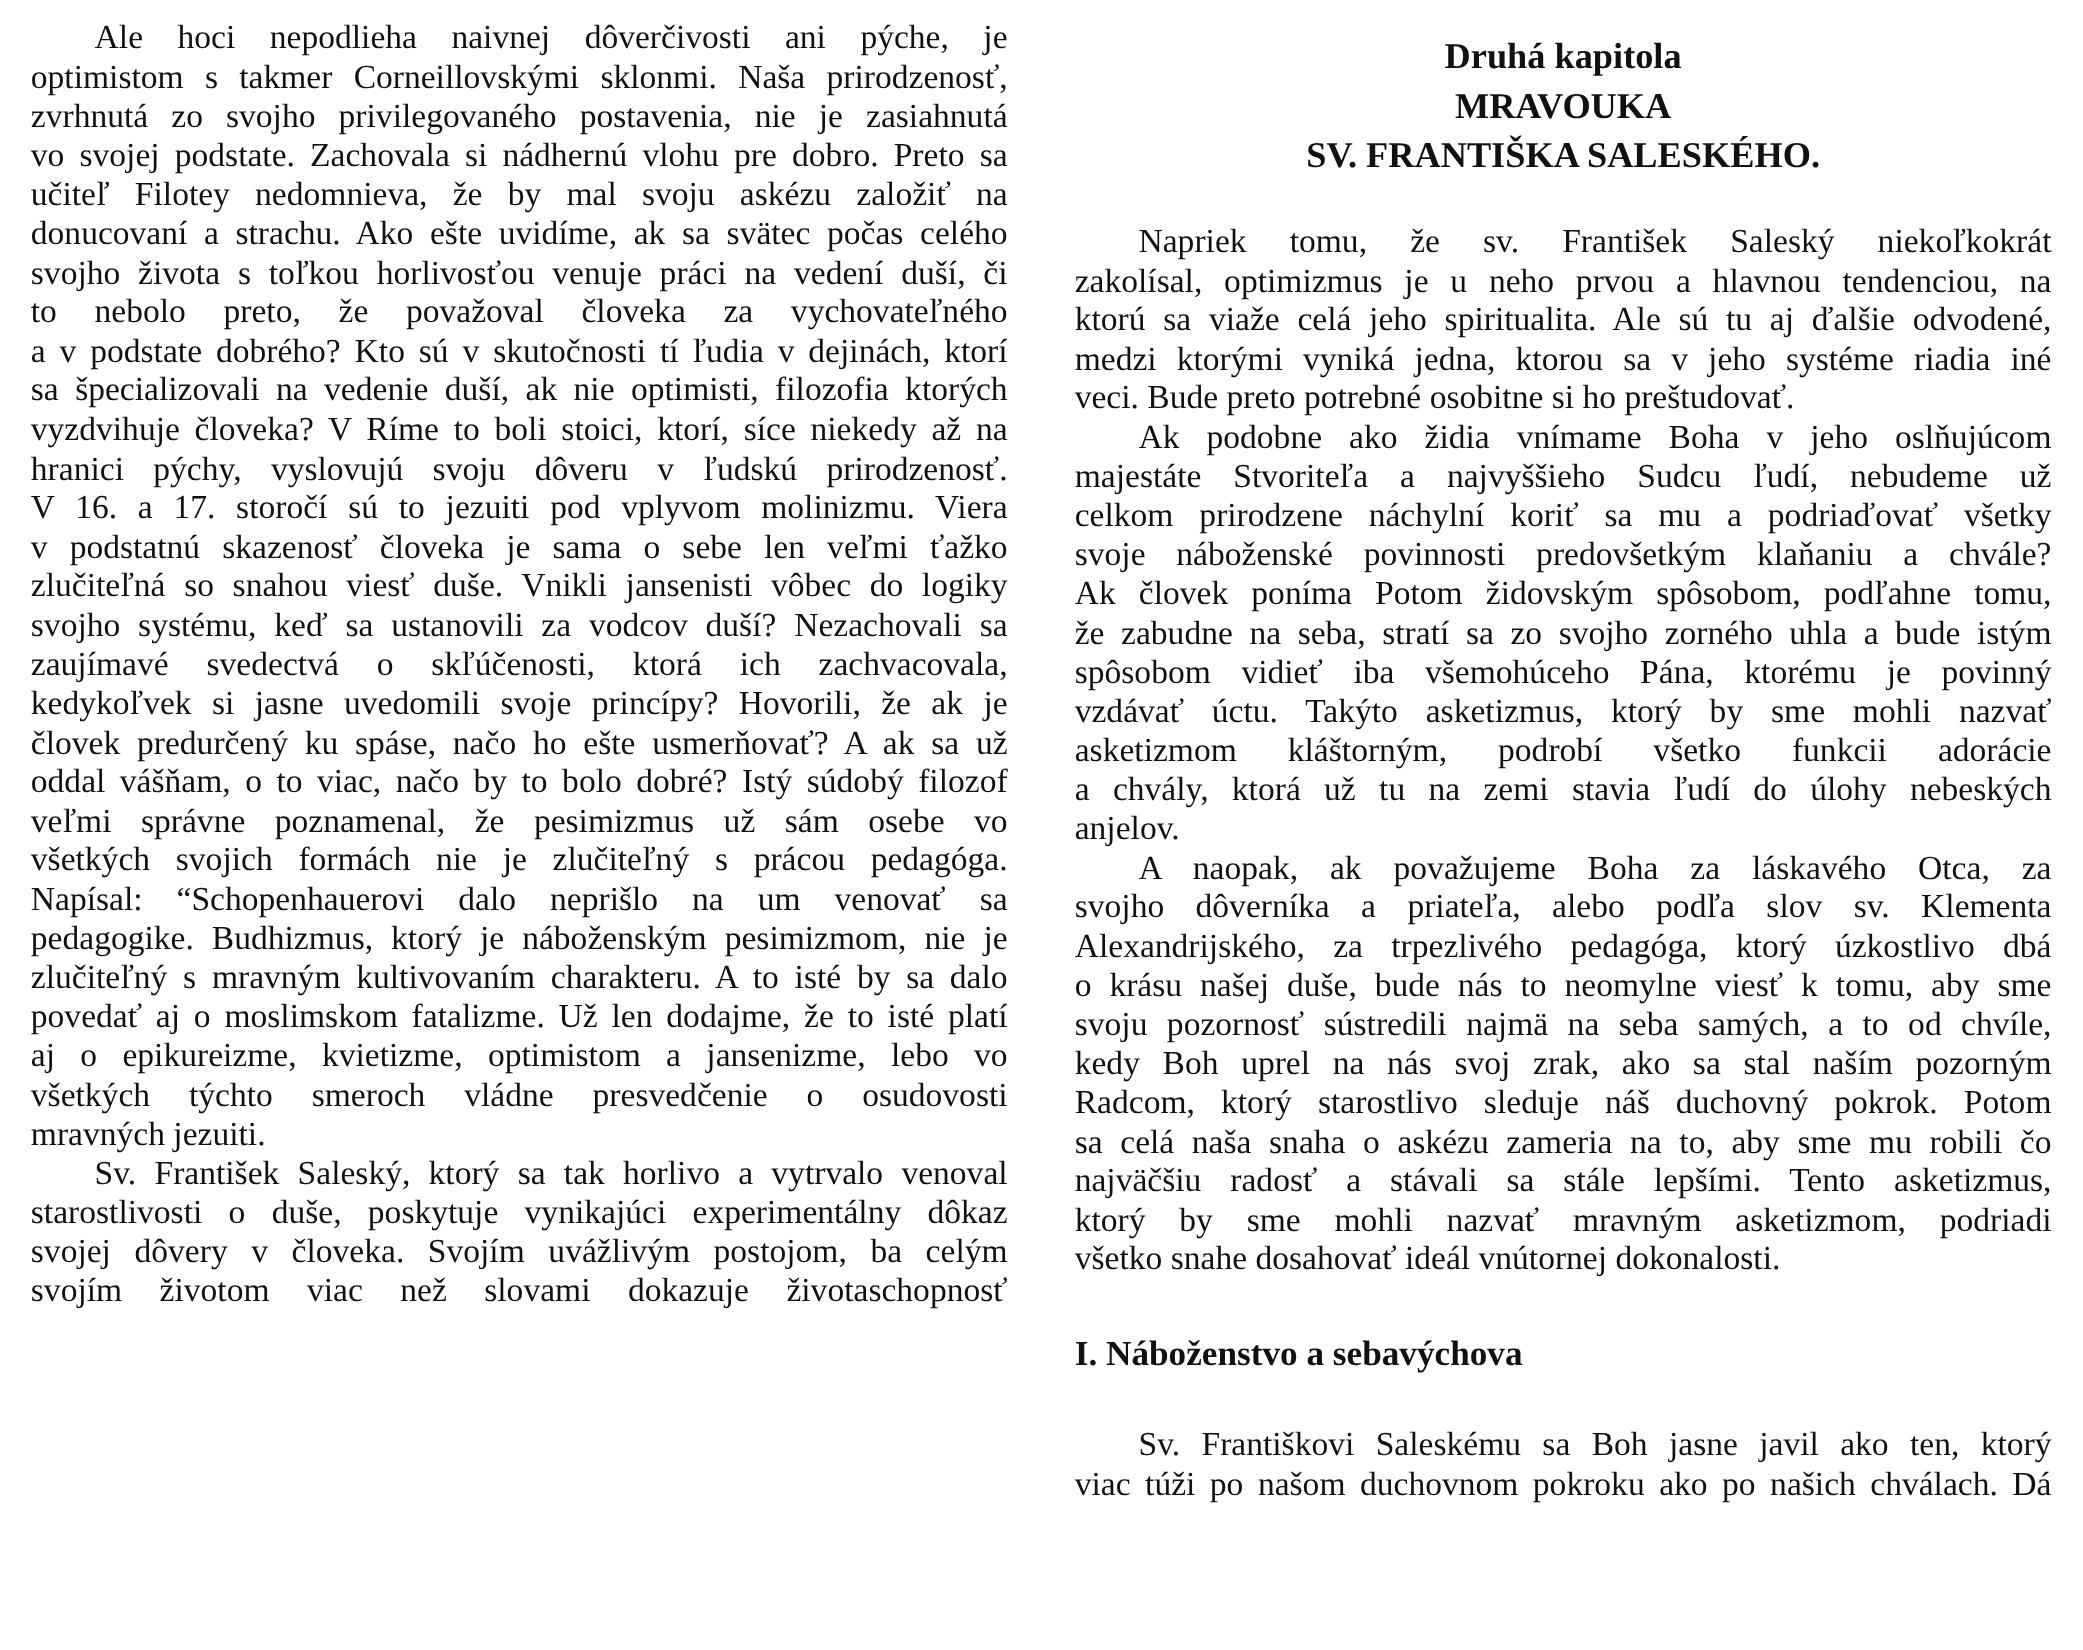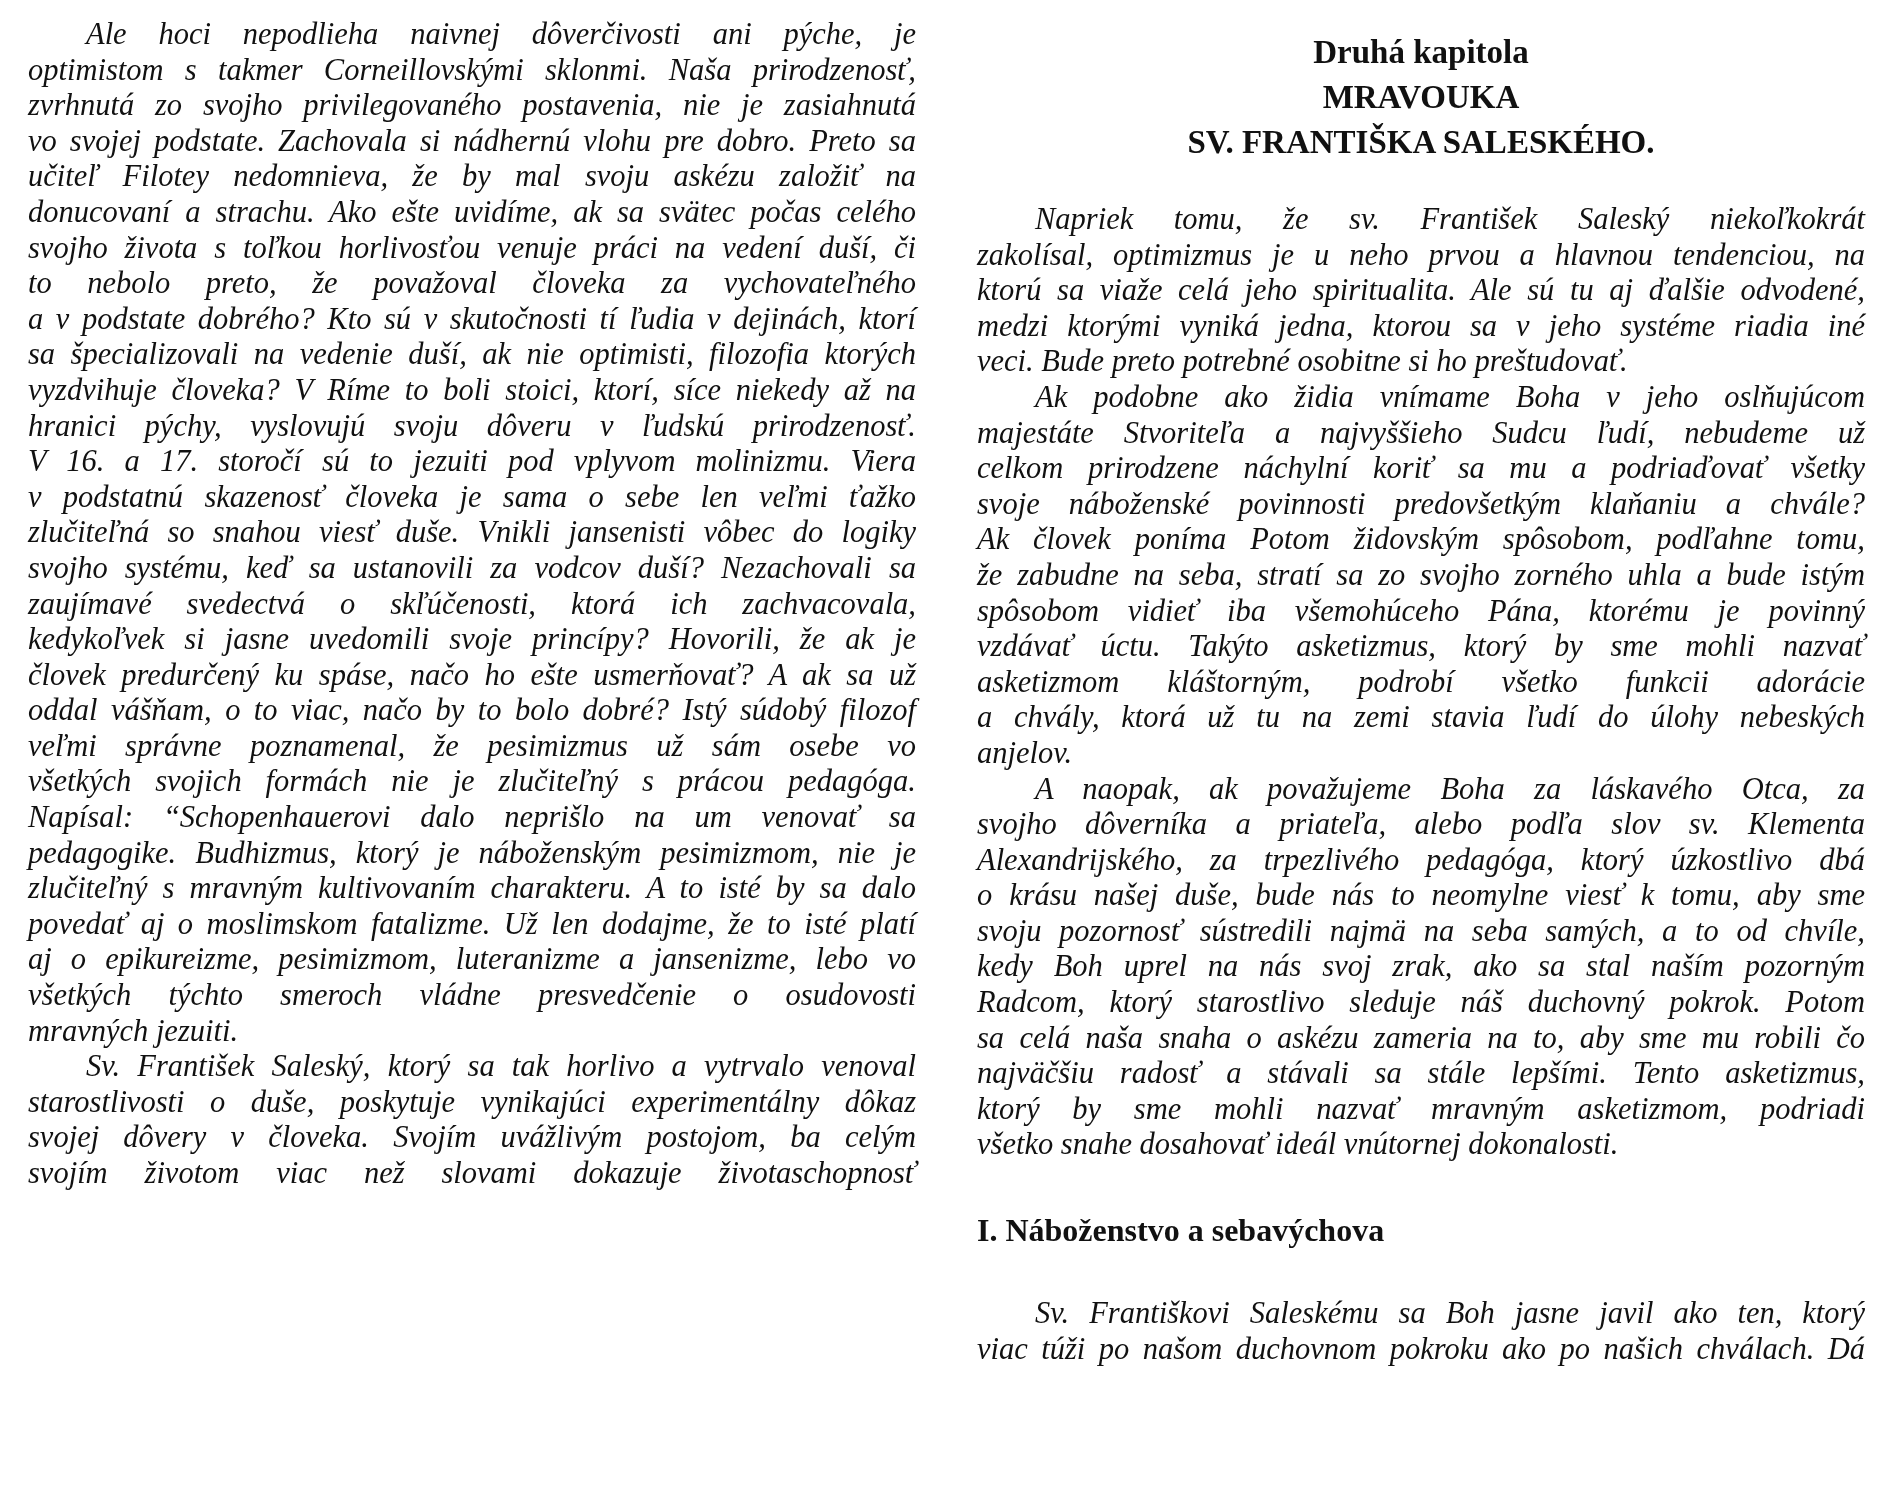--- a/index.html
+++ b/index.html
@@ -39,21 +39,20 @@
     }
     .line.last {
       text-align: left;
       text-align-last: left;
     }
     .line.indent {
       text-indent: 58px;
     }
     .paragraph {
       display: block;
-      font-style: italic;
     }
     #left-col .paragraph:first-child {
       margin-top: 17px;
     }
     .chapter-heading {
       display: block;
       text-align: center;
       font-weight: bold;
       font-size: 33px;
       line-height: 45px;
@@ -98,21 +97,21 @@
       <span class="line">zaujímavé svedectvá o skľúčenosti, ktorá ich zachvacovala,</span>
       <span class="line">kedykoľvek si jasne uvedomili svoje princípy? Hovorili, že ak je</span>
       <span class="line">človek predurčený ku spáse, načo ho ešte usmerňovať? A ak sa už</span>
       <span class="line">oddal vášňam, o to viac, načo by to bolo dobré? Istý súdobý filozof</span>
       <span class="line">veľmi správne poznamenal, že pesimizmus už sám osebe vo</span>
       <span class="line">všetkých svojich formách nie je zlučiteľný s prácou pedagóga.</span>
       <span class="line">Napísal: “Schopenhauerovi dalo neprišlo na um venovať sa</span>
       <span class="line">pedagogike. Budhizmus, ktorý je náboženským pesimizmom, nie je</span>
       <span class="line">zlučiteľný s mravným kultivovaním charakteru. A to isté by sa dalo</span>
       <span class="line">povedať aj o moslimskom fatalizme. Už len dodajme, že to isté platí</span>
-      <span class="line">aj o epikureizme, pesimizmom, luteranizme a jansenizme, lebo vo</span>
+      <span class="line">aj o epikureizme, kvietizme, optimistom a jansenizme, lebo vo</span>
       <span class="line">všetkých týchto smeroch vládne presvedčenie o osudovosti</span>
       <span class="line last">mravných jezuiti.</span>
     </div>
   <div class="paragraph">
       <span class="line indent">Sv. František Saleský, ktorý sa tak horlivo a vytrvalo venoval</span>
       <span class="line">starostlivosti o duše, poskytuje vynikajúci experimentálny dôkaz</span>
       <span class="line">svojej dôvery v človeka. Svojím uvážlivým postojom, ba celým</span>
       <span class="line">svojím životom viac než slovami dokazuje životaschopnosť</span>
     </div>
 </div>

